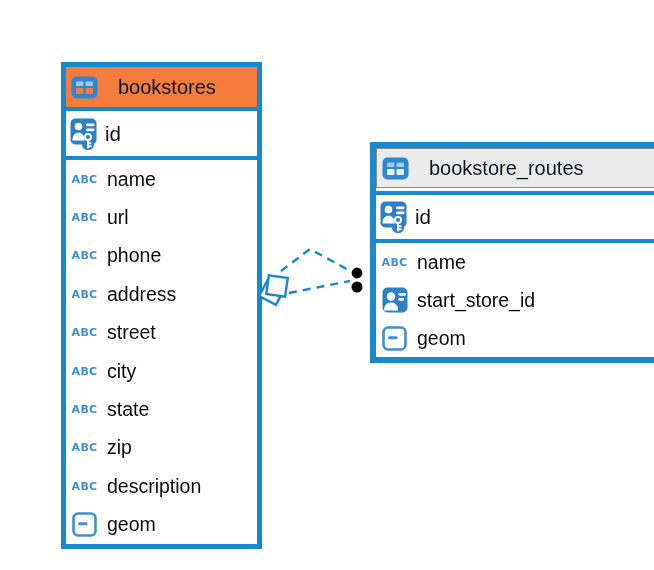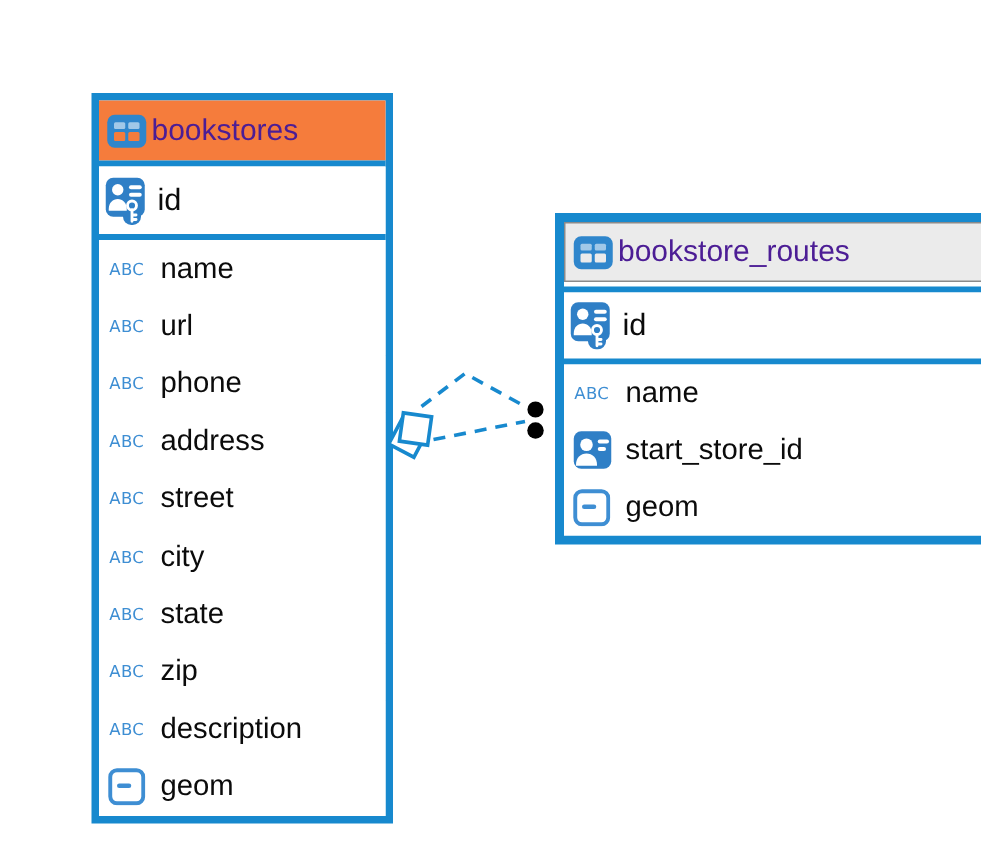--- a/index.html
+++ b/index.html
@@ -7,37 +7,37 @@
     position:relative; width:654px; height:570px; background:#ffffff;
     font-family:"Liberation Sans", sans-serif; overflow:hidden;
     color:#0b0b0b;
   }
   .table {
     position:absolute; background:#ffffff; box-sizing:border-box;
     border:5px solid #1789CE; display:flex; flex-direction:column;
   }
   .table.thick { border-width:6px; }
   .hdr {
-    display:flex; align-items:center; gap:3px; padding-left:5px;
-    font-size:20px; color:#4c1d95; flex:none;
+    display:flex; align-items:center; gap:20px; padding-left:5px;
+    font-size:20px; color:#0f172a; flex:none;
   }
   .hdr-orange { background:#F57C3C; height:40px; }
   .hdr-gray   { background:#EBEBEB; height:38px; border:1px solid #8a8a8a; margin-bottom:3px; }
   .sep { flex:none; height:4px; background:#1789CE; }
   .row {
     display:flex; align-items:center; gap:8px; padding-left:4px; flex:none;
     font-size:19.5px; background:#ffffff;
   }
   .pk-row { height:45px; font-weight:normal; font-size:20.5px; }
   .pk-row.short { height:44px; }
   .col-row { height:38.4px; }
   .col-row.short { height:38px; }
   .abc {
     flex:none; width:29px; text-align:center;
-    font-family:"DejaVu Sans", sans-serif; font-weight:400; font-size:11px;
+    font-family:"DejaVu Sans", sans-serif; font-weight:700; font-size:11px;
     letter-spacing:.3px; color:#3E8ED3; user-select:none;
   }
   svg { display:block; }
   .tbl-ic .cT { fill:rgba(255,255,255,.55); }
   .hdr-orange .tbl-ic .cB { fill:#F57C3C; }
   .hdr-gray   .tbl-ic .cB { fill:#EBEBEB; }
   #rel-overlay { position:absolute; left:0; top:0; z-index:5; pointer-events:none; }
 </style>
 </head>
 <body>

